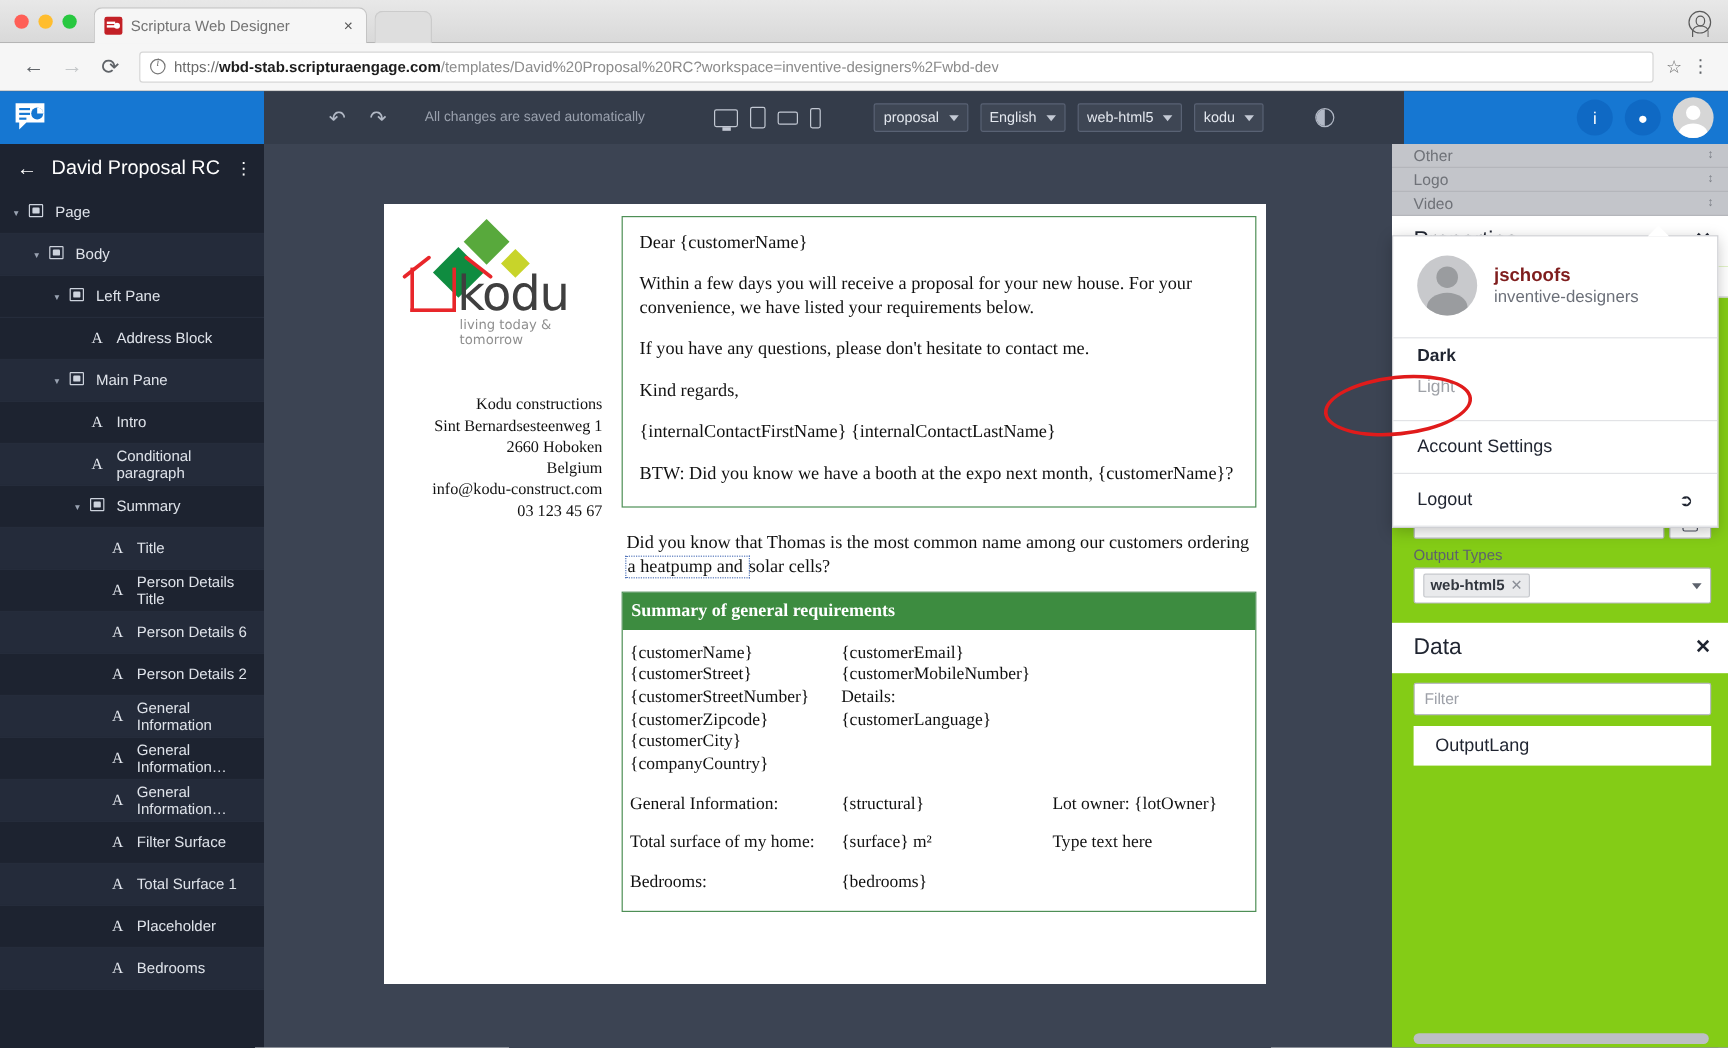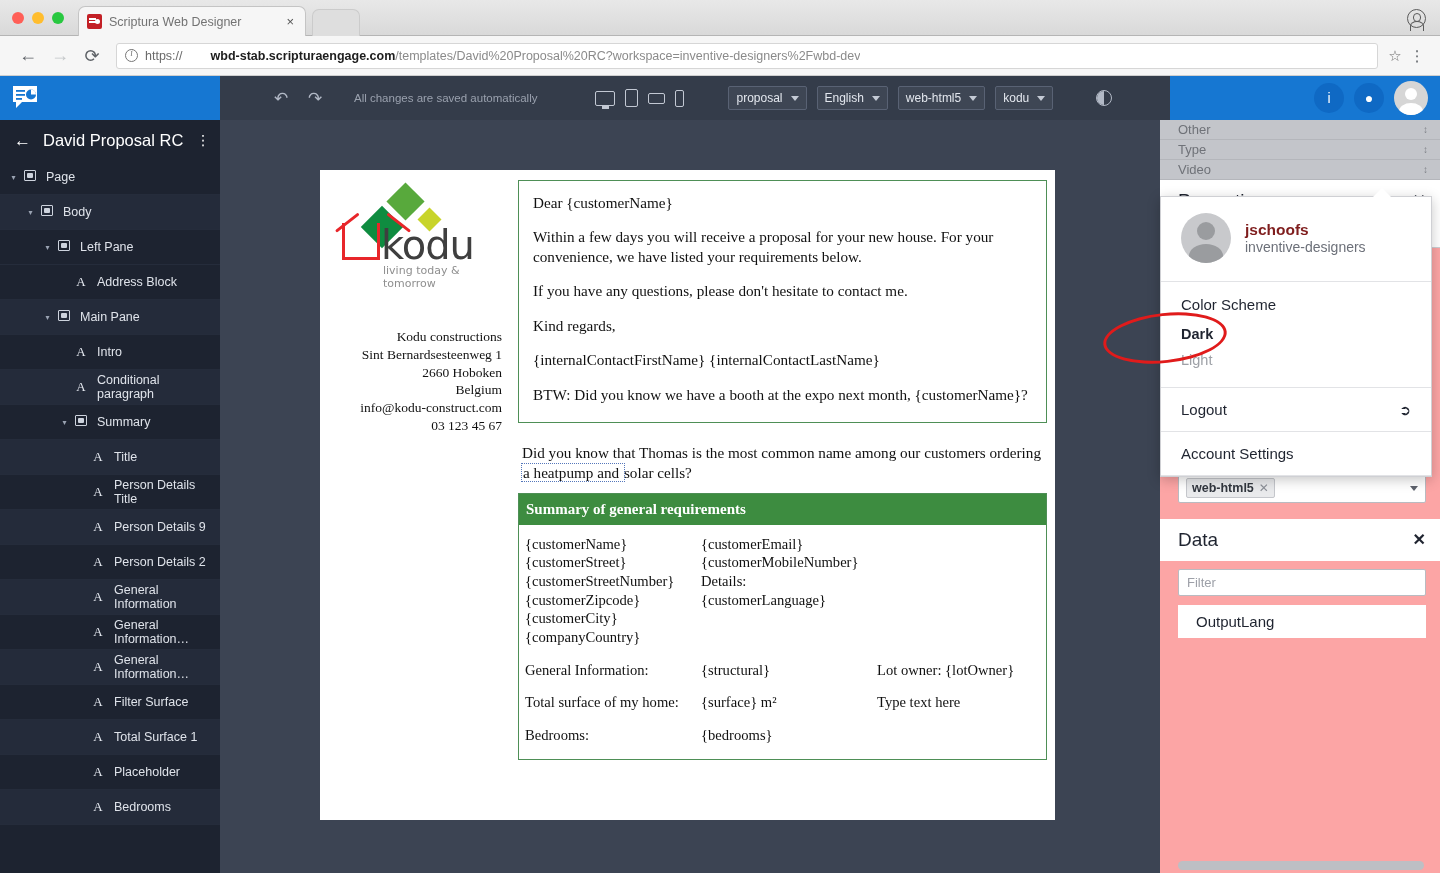--- a/index.html
+++ b/index.html
@@ -84,21 +84,21 @@
     width: 13px; height: 13px; border: 1.3px solid #777; border-radius: 50%;
     flex: 0 0 auto; position: relative;
   }
   .info-circle::after {
     content: "i"; position: absolute; left: 0; right: 0; top: -2.5px;
     text-align: center; font-size: 9.5px; color: #777;
     font-family: "Liberation Serif", serif; font-style: italic;
   }
   .url-text { font-size: 12.5px; white-space: nowrap; overflow: hidden; }
   .url-scheme { color: #6a6a6a; }
-  .url-host { color: #1d1d1d; font-weight: bold; padding-left: 28px; }
+  .url-host { color: #1d1d1d; font-weight: bold; }
   .url-path { color: #8b8b8b; }
   .star-btn { width: 22px; text-align: center; font-size: 15px; color: #6f6f6f; }
   .kebab-btn {
     width: 22px; text-align: center; font-size: 15px; color: #5f6368;
     letter-spacing: 0; line-height: 1;
   }
 
   
   .app-body {
     position: absolute; top: 76px; left: 0; width: 1440px; height: 797px;
@@ -300,21 +300,21 @@
   }
   .srow { display: flex; margin-bottom: 14px; line-height: 1.28; }
   .srow:last-child { margin-bottom: 0; }
   .scol1 { width: 176px; flex: 0 0 auto; }
   .scol2 { width: 176px; flex: 0 0 auto; }
   .scol3 { flex: 1 1 auto; }
 
   
   .right-panel {
     position: absolute; top: 44px; right: 0; width: 280px; height: 753px;
-    background: #fca5a5; overflow: hidden;
+    background: #84cc16; overflow: hidden;
   }
   .rp-strip {
     height: 20px; background: #c3c5ca; border-bottom: 1px solid #b4b6bb;
     display: flex; align-items: center; justify-content: space-between;
     padding: 0 12px 0 18px; color: #6f7278; font-size: 13px;
   }
   .updown { font-size: 10px; color: #7d8087; line-height: 1; }
   .rp-section-title {
     background: #fff; height: 42px; display: flex; align-items: center;
     justify-content: space-between; padding: 0 14px 0 18px;
@@ -553,21 +553,21 @@
           <div class="tree-row two-line">
             <div style="width: 76px; flex: 0 0 auto;"></div>
             <div class="tree-caret"></div>
             <div class="tree-icon"><span class="icon-text">A</span></div>
             <div class="tree-label">Person Details Title</div>
           </div>
           <div class="tree-row alt">
             <div style="width: 76px; flex: 0 0 auto;"></div>
             <div class="tree-caret"></div>
             <div class="tree-icon"><span class="icon-text">A</span></div>
-            <div class="tree-label">Person Details 9</div>
+            <div class="tree-label">Person Details 6</div>
           </div>
           <div class="tree-row">
             <div style="width: 76px; flex: 0 0 auto;"></div>
             <div class="tree-caret"></div>
             <div class="tree-icon"><span class="icon-text">A</span></div>
             <div class="tree-label">Person Details 2</div>
           </div>
           <div class="tree-row alt two-line">
             <div style="width: 76px; flex: 0 0 auto;"></div>
             <div class="tree-caret"></div>
@@ -755,21 +755,21 @@
       </div>
     </div>
 
     <div class="right-panel">
       <div id="hidden-sections">
           <div class="rp-strip">
             <span>Other</span>
             <span class="updown">↕</span>
           </div>
           <div class="rp-strip">
-            <span>Type</span>
+            <span>Logo</span>
             <span class="updown">↕</span>
           </div>
           <div class="rp-strip">
             <span>Video</span>
             <span class="updown">↕</span>
           </div>
         </div>
 
       <div class="rp-section-title">
         <h2>Properties</h2>
@@ -826,30 +826,27 @@
 
     <div class="dropdown">
       <div class="dd-arrow"></div>
       <div class="dd-user">
         <div class="dd-avatar"></div>
         <div>
           <div class="dd-username">jschoofs</div>
           <div class="dd-org">inventive-designers</div>
         </div>
       </div>
-      <div class="dd-section">
-        <div class="dd-section-title">Color Scheme</div>
-      </div>
       <div class="dd-opt selected">Dark</div>
       <div class="dd-opt">Light</div>
       <div class="dd-divider"></div>
       <div class="dd-item">
+        <span>Account Settings</span>
+      </div>
+      <div class="dd-item">
         <span>Logout</span>
         <span class="logout-glyph">➲</span>
       </div>
-      <div class="dd-item">
-        <span>Account Settings</span>
-      </div>
       <div class="annot-ellipse"></div>
     </div>
 
   </div>
 </div>
 
 </body></html>

